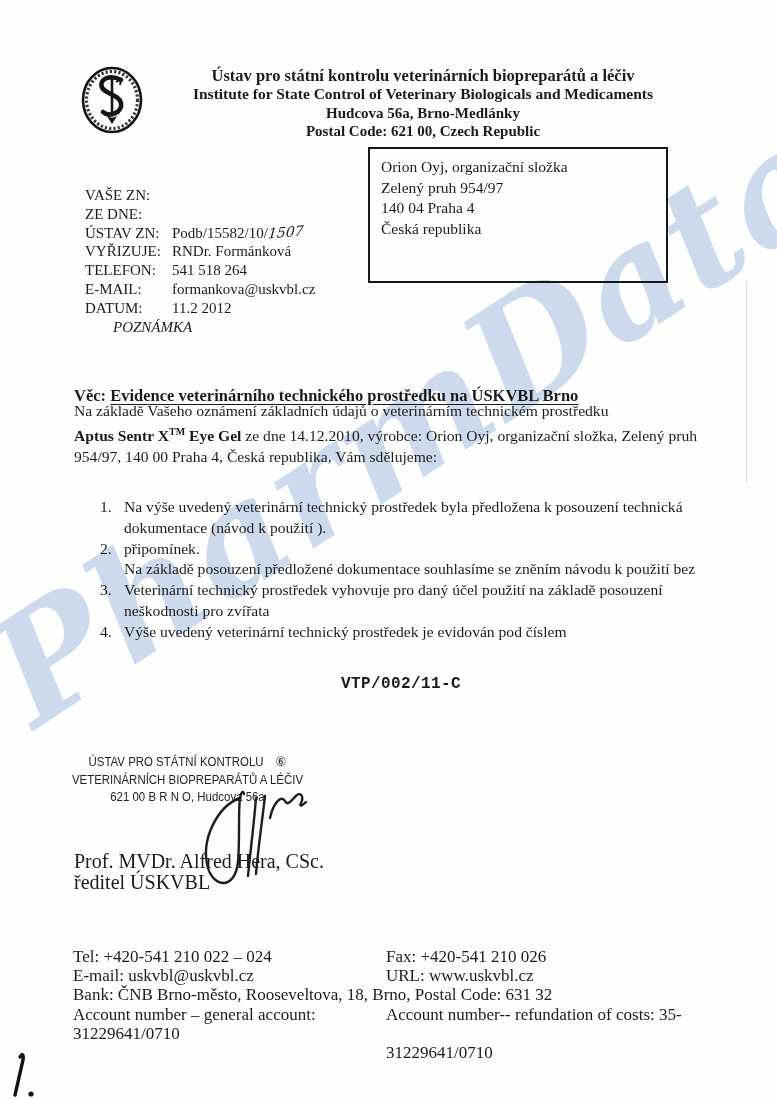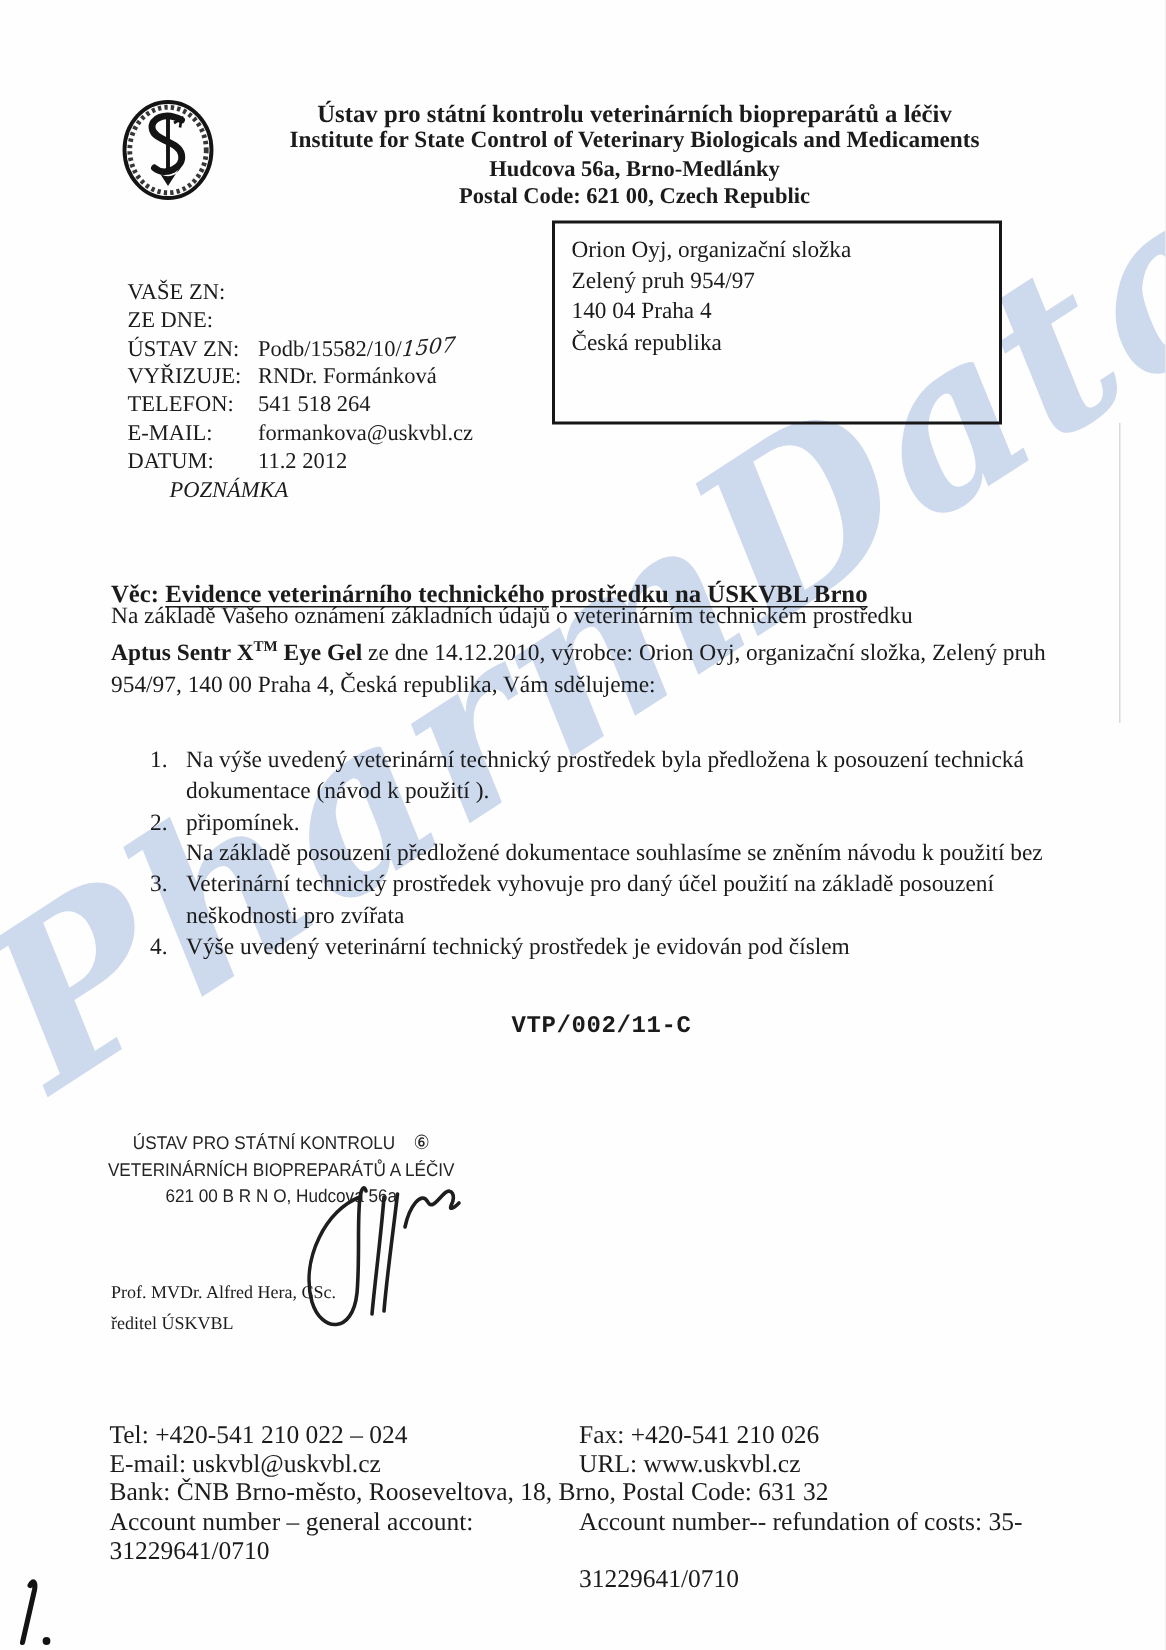--- a/index.html
+++ b/index.html
@@ -44,21 +44,21 @@
   .vtp{position:absolute;left:341px;top:675px;font-size:16px;font-weight:bold;letter-spacing:0.4px;font-family:Liberation Mono, monospace;}
 
   
   .stamp{position:absolute;left:60px;top:753px;width:255px;text-align:center;color:#242424;
          font-family:"Liberation Sans",sans-serif;font-size:12.3px;line-height:17.6px;
          transform:scaleX(0.93);transform-origin:center;}
   .badge{margin-left:13px;font-size:13px;}
 
   
   .sig{position:absolute;left:188px;top:784px;}
-  .signer{position:absolute;left:74px;top:851px;font-size:12px;line-height:20.5px;}
+  .signer{position:absolute;left:74px;top:851px;font-size:20px;line-height:20.5px;}
 
   
   .footer{position:absolute;left:73px;top:947px;width:645px;font-size:17px;line-height:19.2px;}
   .frow2{display:flex;}
   .fcol1{width:313px;flex:none;}
 
   .corner-mark{position:absolute;left:4px;top:1052px;}
   .scan-edge{position:absolute;left:746px;top:282px;width:1px;height:200px;background:#d9d9d9;}
 </style>
 </head>

